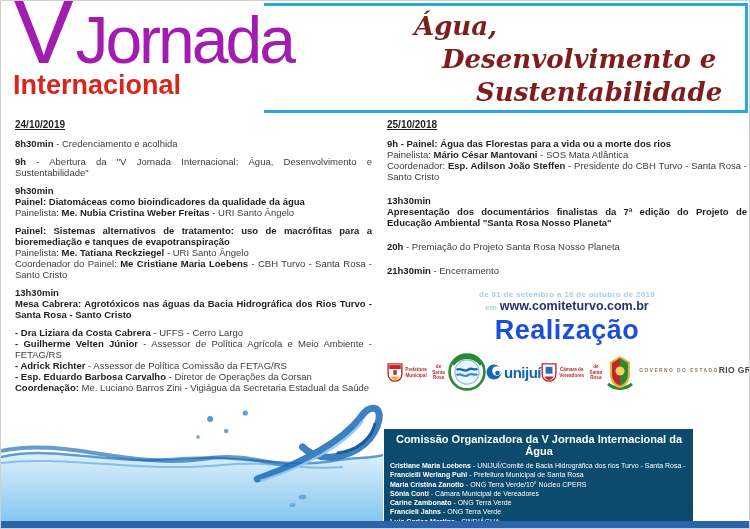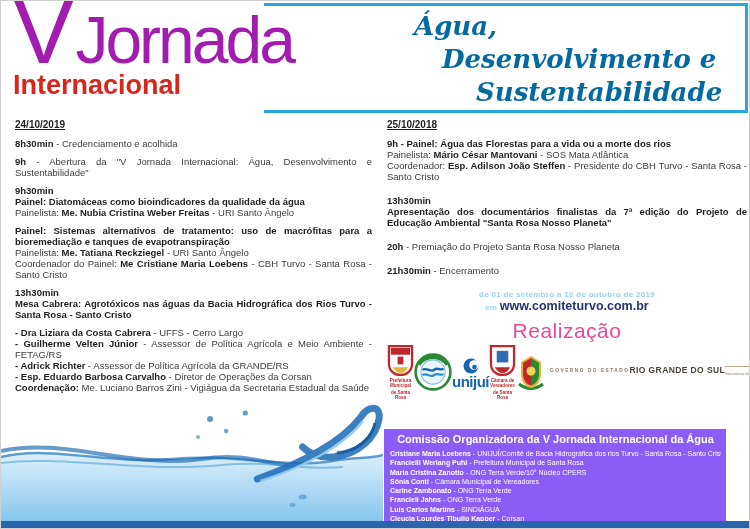--- a/index.html
+++ b/index.html
@@ -11,55 +11,55 @@
   
   .logo{position:absolute;left:12px;top:2px;width:348px;}
   .logo-main{color:#a21caf;font-weight:normal;white-space:nowrap;line-height:56px;}
   .logo-v{font-size:92px;}
   .logo-word{font-size:66px;letter-spacing:-3px;margin-left:1px;}
   .logo-sub{color:#d9261c;font-weight:bold;font-size:27px;text-align:left;margin-top:-16px;padding-right:6px;}
   
   .title-box{position:absolute;left:263px;top:2px;width:484px;height:110px;
     border:3px solid #29a8e0;border-left:none;box-sizing:border-box;background:transparent;}
   .title-line{font-family:"DejaVu Serif",serif;font-style:italic;font-weight:bold;
-    color:#0369a1;font-size:26px;line-height:33px;white-space:nowrap;}
+    color:#7f1d1d;font-size:26px;line-height:33px;white-space:nowrap;}
   .tl1{margin:4px 0 0 150px;}
   .tl2{margin-left:178px;}
   .tl3{margin-left:212px;}
   
   .col{position:absolute;top:118px;color:#3c3c3c;font-size:9.5px;line-height:11px;text-align:justify;}
   .col-left{left:14px;width:357px;}
   .col-right{left:386px;width:360px;}
   .date{font-weight:bold;text-decoration:underline;font-size:10px;color:#1e1e1e;margin-bottom:8px;text-align:left;}
   .col-left .block{margin-bottom:7px;}
   .col-right .block{margin-bottom:13px;}
   .line{margin:0;}
   .b{font-weight:bold;color:#1e1e1e;}
   
   .inscr{text-align:center;margin-top:8px;}
   .inscr-title{font-size:13px;font-weight:bold;color:#2b3a8c;}
   .inscr-dates{font-size:8px;font-weight:bold;color:#9fd0ec;margin-top:3px;letter-spacing:0.3px;}
   .inscr-url-line{margin-top:1px;}
   .inscr-em{font-size:8px;font-weight:bold;color:#9fd0ec;margin-right:3px;}
   .inscr-url{font-size:12.5px;font-weight:bold;color:#26336e;text-decoration:none;}
   
-  .realizacao{font-size:21px;font-weight:normal;color:#ec4899;text-align:center;margin-top:12px;letter-spacing:0.5px;}
+  .realizacao{font-size:27px;font-weight:bold;color:#1d4ed8;text-align:center;margin-top:12px;letter-spacing:0.5px;}
   .logos{display:flex;align-items:center;justify-content:space-between;margin-top:8px;height:56px;}
-  .logo-item{display:flex;flex-direction:column;align-items:center;}
+  .logo-item{display:flex;flex-direction:row;align-items:center;}
   .crest-cap{font-size:4.6px;line-height:5.4px;color:#c0272d;font-weight:bold;text-align:center;margin-top:1px;}
   .logo-unijui{display:flex;align-items:center;gap:2px;}
   .unijui-word{font-size:15px;font-weight:bold;color:#1565b0;letter-spacing:-0.5px;}
   .rs-block{display:flex;align-items:center;gap:4px;}
   .rs-text{display:flex;flex-direction:row;}
   .rs1{font-size:4.8px;letter-spacing:1.5px;color:#8a7a66;font-weight:bold;white-space:nowrap;}
   .rs2{font-size:8.5px;font-weight:bold;color:#4a443c;letter-spacing:0.4px;white-space:nowrap;}
   .rs3{font-size:4.2px;color:#8a7a66;border-top:1px solid #b8a88e;padding-top:1px;margin-top:1px;white-space:nowrap;}
   
-  .committee{position:absolute;left:383px;top:428px;width:342px;height:94px;
-    background:#8b5cf6;color:#ffffff;box-sizing:border-box;padding:4px 5px 0 6px;}
+  .committee{position:absolute;left:383px;top:428px;width:309px;height:94px;
+    background:#0c4a6e;color:#ffffff;box-sizing:border-box;padding:4px 5px 0 6px;}
   .committee-title{font-size:11px;font-weight:bold;text-align:center;margin-bottom:4px;}
   .member{font-size:7px;line-height:9.3px;white-space:nowrap;overflow:hidden;}
   .mname{font-weight:bold;}
   
   .splash{position:absolute;left:0;top:392px;width:382px;height:130px;}
   .bottom-bar{position:absolute;left:0;bottom:0;width:100%;height:7px;background:#2a64ad;}
 </style>
 </head>
 <body>
 
@@ -95,21 +95,21 @@
           <div class="line"><span>Painelista: </span><span class="b">Me. Tatiana Reckziegel</span><span> - URI Santo Ângelo</span></div>
           <div class="line"><span>Coordenador do Painel: </span><span class="b">Me Cristiane Maria Loebens</span><span> - CBH Turvo - Santa Rosa - Santo Cristo</span></div>
         </div>
         <div class="block">
           <div class="line"><span class="b">13h30min</span></div>
           <div class="line"><span class="b">Mesa Cabrera: Agrotóxicos nas águas da Bacia Hidrográfica dos Rios Turvo - Santa Rosa - Santo Cristo</span></div>
         </div>
         <div class="block">
           <div class="line"><span class="b"> - Dra Liziara da Costa Cabrera</span><span> - UFFS - Cerro Largo</span></div>
           <div class="line"><span class="b"> - Guilherme Velten Júnior</span><span> - Assessor de Política Agrícola e Meio Ambiente - FETAG/RS</span></div>
-          <div class="line"><span class="b"> - Adrick Richter</span><span> - Assessor de Política Agrícola da GRANDE/RS</span></div>
+          <div class="line"><span class="b"> - Adrick Richter</span><span> - Assessor de Política Comissão da FETAG/RS</span></div>
           <div class="line"><span class="b"> - Esp. Eduardo Barbosa Carvalho</span><span> - Diretor de Operações da Corsan</span></div>
           <div class="line"><span class="b">Coordenação:</span><span> Me. Luciano Barros Zini - Vigiágua da Secretaria Estadual da Saúde</span></div>
         </div>
       </div>
   </div>
 
   <svg class="splash" viewBox="0 0 380 130" preserveAspectRatio="none">
     <defs>
       <linearGradient id="wg" x1="0" y1="0" x2="0" y2="1">
         <stop offset="0" stop-color="#dcf0fb"></stop>

